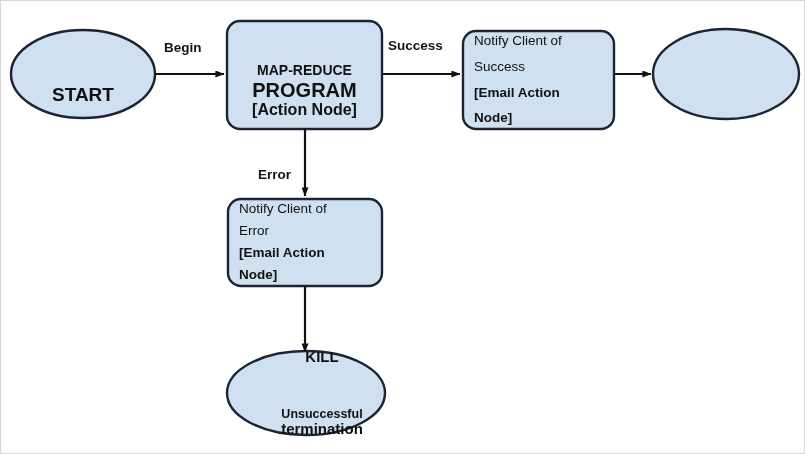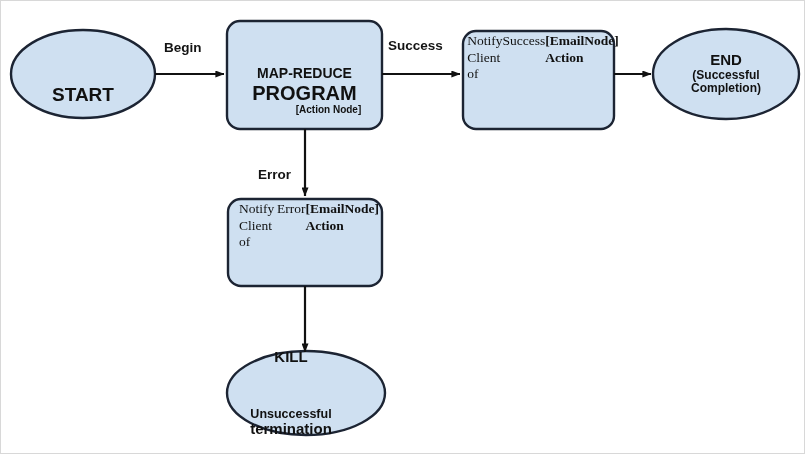--- a/index.html
+++ b/index.html
@@ -33,26 +33,25 @@
   .ellipse-label {
     display: flex;
     flex-direction: column;
     align-items: center;
     justify-content: center;
     text-align: center;
     line-height: 1.12;
   }
   .box-label {
     display: flex;
-    flex-direction: row;
+    flex-direction: column;
     align-items: flex-start;
-    justify-content: center;
+    justify-content: space-between;
     text-align: left;
     line-height: 1.24;
-    font-family: Liberation Serif, serif;
   }
   .t-bold { font-weight: bold; }
   .t-reg  { font-weight: normal; }
   .edge-label {
     position: absolute;
     color: #141414;
     font-size: 13.5px;
     font-weight: bold;
     white-space: nowrap;
     font-family: "Liberation Sans", sans-serif;
@@ -93,44 +92,39 @@
     <line x1="304" y1="285" x2="304" y2="351" stroke="#111111" stroke-width="2.2" marker-end="url(#arrowhead)"></line>
   </svg>
 
   <div class="node-text ellipse-label" style="left:10px; top:29px; width:144px; height:88px;">
     <span class="t-bold" style="font-size:19px;margin-top:41px;">START</span>
   </div>
 
   <div class="node-text ellipse-label" style="left:226px; top:36px; width:155px; height:108px;">
     <span class="t-bold" style="font-size:14px;">MAP-REDUCE</span>
     <span class="t-bold" style="font-size:20px;">PROGRAM</span>
-    <span class="t-bold" style="font-size:10px;padding-left:48px;">[Action Node]</span>
+    <span class="t-bold" style="font-size:16px;">[Action Node]</span>
   </div>
 
   <div class="node-text box-label" style="left:473px; top:32px; width:138px; height:94px;">
     <span class="t-reg" style="font-size:13.5px;">Notify Client of</span>
     <span class="t-reg" style="font-size:13.5px;">Success</span>
     <span class="t-bold" style="font-size:13.5px;">[Email Action</span>
     <span class="t-bold" style="font-size:13.5px;">Node]</span>
   </div>
 
-  <div class="node-text ellipse-label" style="left:652px; top:28px; width:146px; height:90px;">
-    <span class="t-bold" style="font-size:15px;">END</span>
-    <span class="t-bold" style="font-size:12px;">(Successful</span>
-    <span class="t-bold" style="font-size:12px;">Completion)</span>
-  </div>
 
   <div class="node-text box-label" style="left:238px; top:200px; width:140px; height:83px;">
     <span class="t-reg" style="font-size:13.5px;">Notify Client of</span>
     <span class="t-reg" style="font-size:13.5px;">Error</span>
     <span class="t-bold" style="font-size:13.5px;">[Email Action</span>
     <span class="t-bold" style="font-size:13.5px;">Node]</span>
   </div>
 
-  <div class="node-text ellipse-label" style="left:211px; top:350px; width:158px; height:84px;">
+  <div class="node-text ellipse-label" style="left:242px; top:350px; width:158px; height:84px;">
     <span class="t-bold" style="font-size:15px;">KILL</span>
     <span class="t-bold" style="font-size:12.5px;margin-top:41px;">Unsuccessful</span>
     <span class="t-bold" style="font-size:15px;">termination</span>
   </div>
 
   <div class="edge-label" style="left:163px; top:39px;">Begin</div>
 
   <div class="edge-label" style="left:387px; top:37px;">Success</div>
 
   <div class="edge-label" style="left:257px; top:166px;">Error</div>

